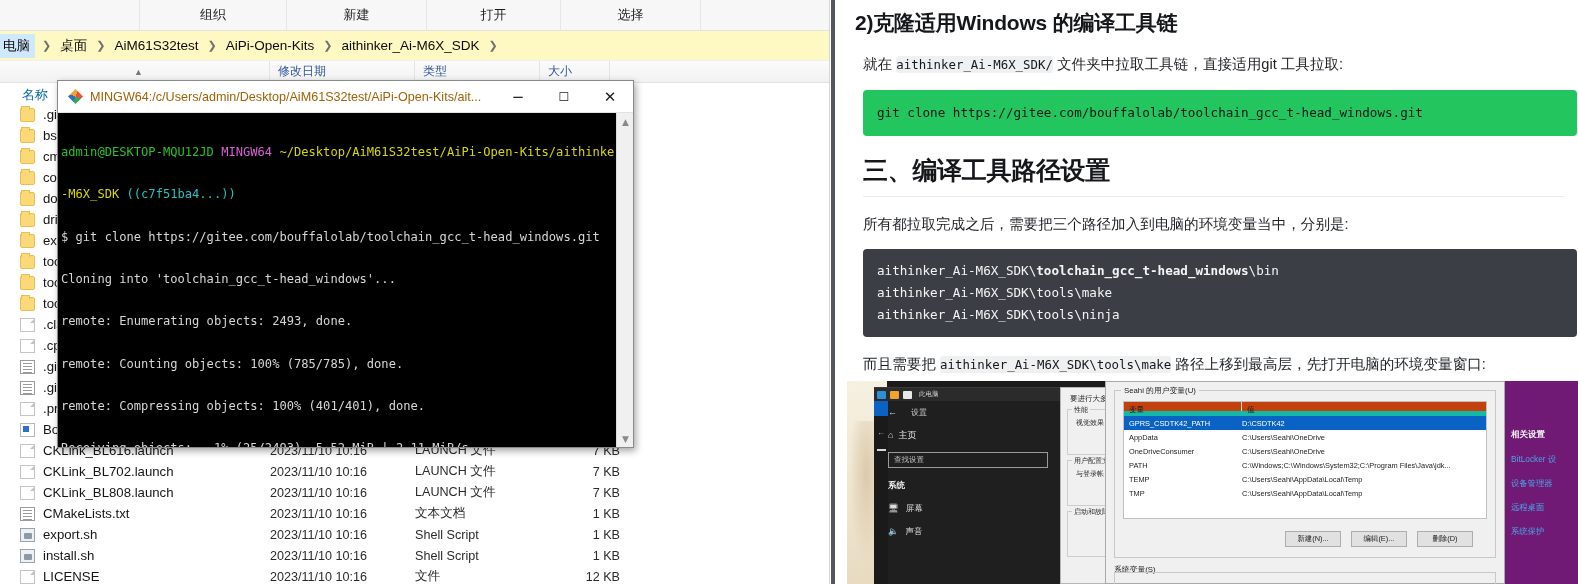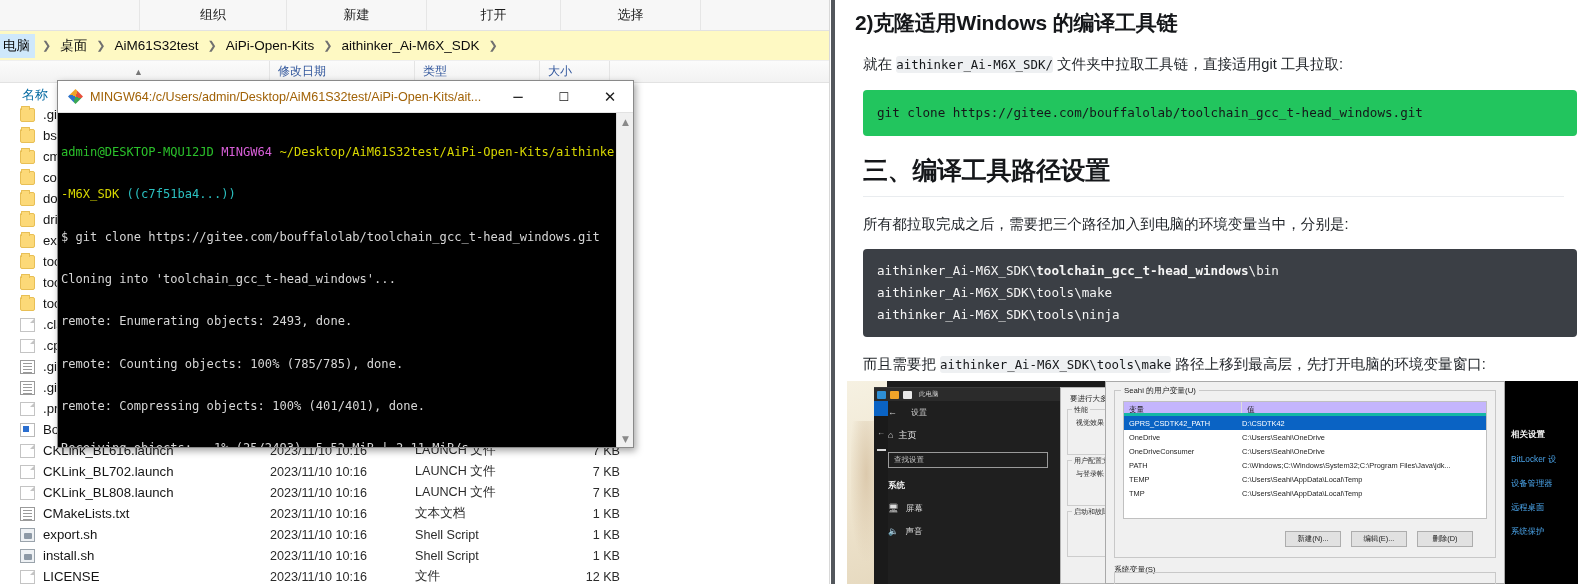--- a/index.html
+++ b/index.html
@@ -281,21 +281,21 @@
     border: 1px solid #c8c8c8;
   }
   .env-group .legend {
     position: absolute; left: 6px; top: -6px; background: #f0f0f0; padding: 0 3px;
     font-size: 7.8px; color: #1c1c1c;
   }
   .env-table {
     position: absolute; left: 8px; top: 10px; width: 364px; height: 118px;
     background: #ffffff; border: 1px solid #c0c0c0;
   }
-  .et-head { display: flex; height: 14px; border-bottom: 3px solid #14b8a6; background: #c4b5fd; }
+  .et-head { display: flex; height: 14px; border-bottom: 5px solid #14b8a6; background: #c2410c; }
   .et-head .c { font-size: 7.6px; color: #1c1c1c; padding: 3px 0 0 5px; }
   .et-head .c.v { width: 118px; border-right: 1px solid #dcdcdc; }
   .et-head .c.w { flex: 1; }
   .et-row { display: flex; height: 14px; align-items: center; }
   .et-row.sel { background: #0a63c4; color: #ffffff; }
   .et-row .k { width: 118px; font-size: 7.4px; padding-left: 5px; color: #1c1c1c; white-space: nowrap; overflow: hidden; }
   .et-row .v { flex: 1; font-size: 7.4px; color: #1c1c1c; white-space: nowrap; overflow: hidden; }
   .et-row.sel .k, .et-row.sel .v { color: #ffffff; }
   .env-btns {
     position: absolute; left: 170px; top: 140px; display: flex; gap: 10px;
@@ -307,21 +307,21 @@
   .env-sys {
     position: absolute; left: 8px; top: 182px; font-size: 7.8px; color: #1c1c1c;
   }
   .env-sysbox {
     position: absolute; left: 8px; top: 190px; width: 382px; height: 13px;
     border: 1px solid #c8c8c8; border-bottom: none;
   }
 
   .shot-rightcol {
     position: absolute; left: 658px; top: 0; width: 73px; height: 203px;
-    background: #000000;
+    background: #701a75;
   }
   .src-title { font-size: 8.5px; color: #f2f2f2; padding: 48px 0 0 6px; font-weight: bold; }
   .src-link { font-size: 8.3px; color: #4aa3e8; padding: 13px 0 0 6px; white-space: nowrap; }
 </style>
 </head>
 <body>
 
 <div id="root">
 
   <div id="explorer">
@@ -680,21 +680,21 @@
           <div class="et-head">
             <div class="c v">变量</div>
             <div class="c w">值</div>
           </div>
           <div id="envrows">
               <div class="et-row sel">
                 <div class="k">GPRS_CSDTK42_PATH</div>
                 <div class="v">D:\CSDTK42</div>
               </div>
               <div class="et-row">
-                <div class="k">OneDrive</div>
+                <div class="k">AppData</div>
                 <div class="v">C:\Users\Seahi\OneDrive</div>
               </div>
               <div class="et-row">
                 <div class="k">OneDriveConsumer</div>
                 <div class="v">C:\Users\Seahi\OneDrive</div>
               </div>
               <div class="et-row">
                 <div class="k">PATH</div>
                 <div class="v">C:\Windows;C:\Windows\System32;C:\Program Files\Java\jdk...</div>
               </div>

